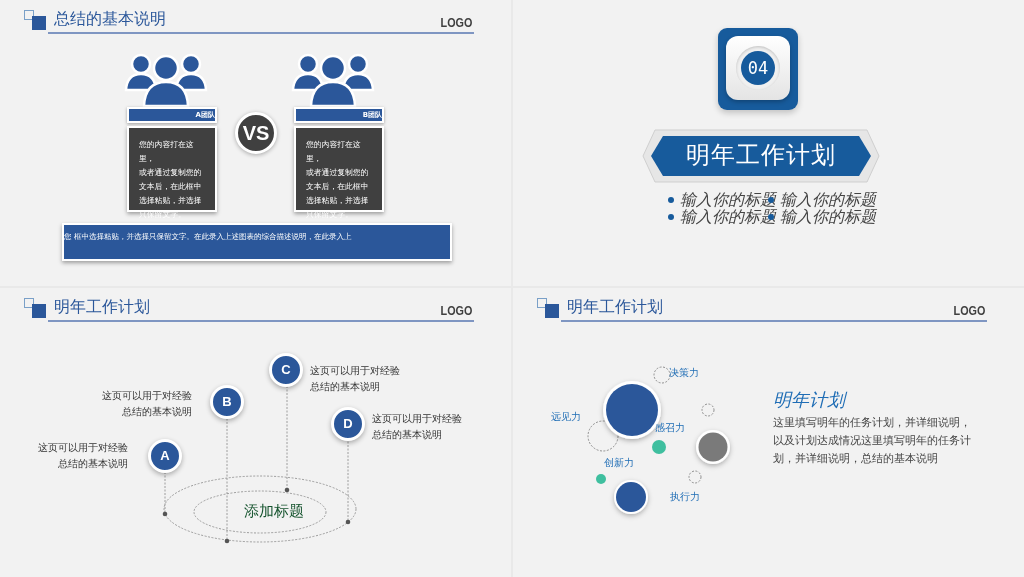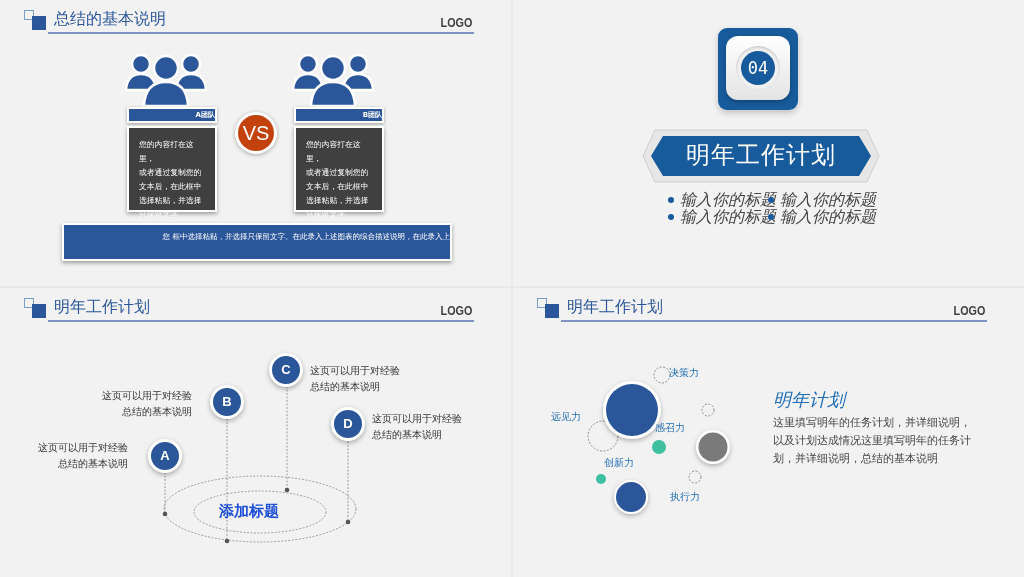--- a/index.html
+++ b/index.html
@@ -16,40 +16,40 @@
   .hdr .sq-outline { position: absolute; left: 0; top: 0; width: 10px; height: 10px; border: 1px solid #7aa0c8; }
   .hdr .sq-fill { position: absolute; left: 8px; top: 6px; width: 14px; height: 14px; background: #2b579a; }
   .hdr .title { position: absolute; left: 30px; top: -1px; font-size: 16px; color: #2b579a; white-space: nowrap; }
   .hdr .rule { position: absolute; left: 24px; right: 0; top: 22px; height: 2px; background: #7f96c2; }
   .hdr .logo { position: absolute; right: 2px; top: 6px; font-family: "Liberation Sans", sans-serif; font-weight: bold; font-size: 12px; color: #404040; letter-spacing: 0px; transform: scaleX(0.9); transform-origin: right; }
 
   
   .people { position: absolute; width: 84px; height: 58px; }
   .team-label { position: absolute; width: 90px; height: 16px; background: #2b579a; border: 2px solid #fff; box-shadow: 0 1px 3px rgba(0,0,0,.35); color: #fff; font-size: 7px; text-align: right; line-height: 12px; font-weight: bold; }
   .team-box { position: absolute; width: 90px; height: 86px; background: #404040; border: 2px solid #fff; box-shadow: 0 2px 4px rgba(0,0,0,.35); color: #fff; font-size: 7.8px; line-height: 14px; padding: 10px 6px 0 10px; }
-  .vs { position: absolute; left: 235px; top: 112px; width: 42px; height: 42px; border-radius: 50%; background: #c2410c; border: 3px solid #fff; box-shadow: 0 1px 4px rgba(0,0,0,.3); color: #fff; font-weight: normal; font-size: 20px; text-align: center; line-height: 36px; font-family: "Liberation Sans", sans-serif; }
-  .desc-bar { position: absolute; left: 62px; top: 223px; width: 390px; height: 38px; background: #2b579a; border: 2px solid #fff; box-shadow: 0 2px 4px rgba(0,0,0,.35); color: #fff; font-size: 7.5px; line-height: 13px; text-align: right; padding-top: 5px; }
+  .vs { position: absolute; left: 235px; top: 112px; width: 42px; height: 42px; border-radius: 50%; background: #404040; border: 3px solid #fff; box-shadow: 0 1px 4px rgba(0,0,0,.3); color: #fff; font-weight: bold; font-size: 20px; text-align: center; line-height: 36px; font-family: "Liberation Sans", sans-serif; }
+  .desc-bar { position: absolute; left: 62px; top: 223px; width: 390px; height: 38px; background: #2b579a; border: 2px solid #fff; box-shadow: 0 2px 4px rgba(0,0,0,.35); color: #fff; font-size: 7.5px; line-height: 13px; text-align: left; padding-top: 5px; }
 
   
   .num-tile { position: absolute; left: 205px; top: 28px; width: 80px; height: 82px; background: #175b9c; box-shadow: 0 3px 6px rgba(0,0,0,.2); border-radius: 9px; }
   .num-inner { position: absolute; left: 8px; top: 8px; width: 64px; height: 64px; background: linear-gradient(#ffffff,#e4e4e4); border-radius: 12px; box-shadow: 0 2px 4px rgba(0,0,0,.25); }
   .num-ring { position: absolute; left: 10px; top: 10px; width: 44px; height: 44px; border-radius: 50%; background: #f0f0f0; box-shadow: inset 0 1px 3px rgba(0,0,0,.2); }
   .num-circle { position: absolute; left: 5px; top: 5px; width: 34px; height: 34px; border-radius: 50%; background: #175b9c; color: #fff; text-align: center; line-height: 34px; font-size: 17px; font-family: "DejaVu Sans Mono", monospace; }
   .banner-wrap { position: absolute; left: 128px; top: 128px; width: 240px; height: 56px; }
   .banner-title { position: absolute; left: 0; top: 0; width: 240px; height: 56px; }
   .banner-text { position: absolute; left: 0; right: 0; top: 11px; text-align: center; color: #fff; font-size: 24px; letter-spacing: 1px; }
   .bullets { position: absolute; left: 155px; top: 192px; width: 200px; display: grid; grid-template-columns: 100px 100px; row-gap: 2px; }
   .bullets .b { font-size: 16px; color: #444; line-height: 15px; white-space: nowrap; font-style: italic; }
   .bullets .dot { display: inline-block; width: 6px; height: 6px; border-radius: 50%; background: #175b9c; margin-right: 6px; vertical-align: middle; position: relative; top: -1px; }
 
   
   .node { position: absolute; width: 34px; height: 34px; border-radius: 50%; background: #2b579a; border: 3px solid #fff; box-shadow: 0 2px 5px rgba(0,0,0,.3); color: #fff; font-weight: bold; font-size: 13px; text-align: center; line-height: 28px; font-family: "Liberation Sans", sans-serif; }
   .nlabel { position: absolute; font-size: 10px; color: #333; line-height: 16px; white-space: nowrap; }
   .nlabel.r { text-align: right; }
-  .center-title { position: absolute; left: 184px; top: 214px; width: 130px; text-align: center; font-size: 15px; font-weight: bold; color: #1d4ed8; }
+  .center-title { position: absolute; left: 209px; top: 214px; width: 130px; text-align: center; font-size: 15px; font-weight: normal; color: #14532d; }
 
   
   .s4-title { position: absolute; left: 260px; top: 100px; font-size: 18px; color: #1f6db5; font-style: italic; }
   .s4-body { position: absolute; left: 260px; top: 126px; width: 200px; font-size: 11px; line-height: 18px; color: #444; }
   .bubble-label { position: absolute; font-size: 10px; color: #1f6db5; white-space: nowrap; }
 </style>
 </head>
 <body>
 
 <div class="slide" id="s1">

